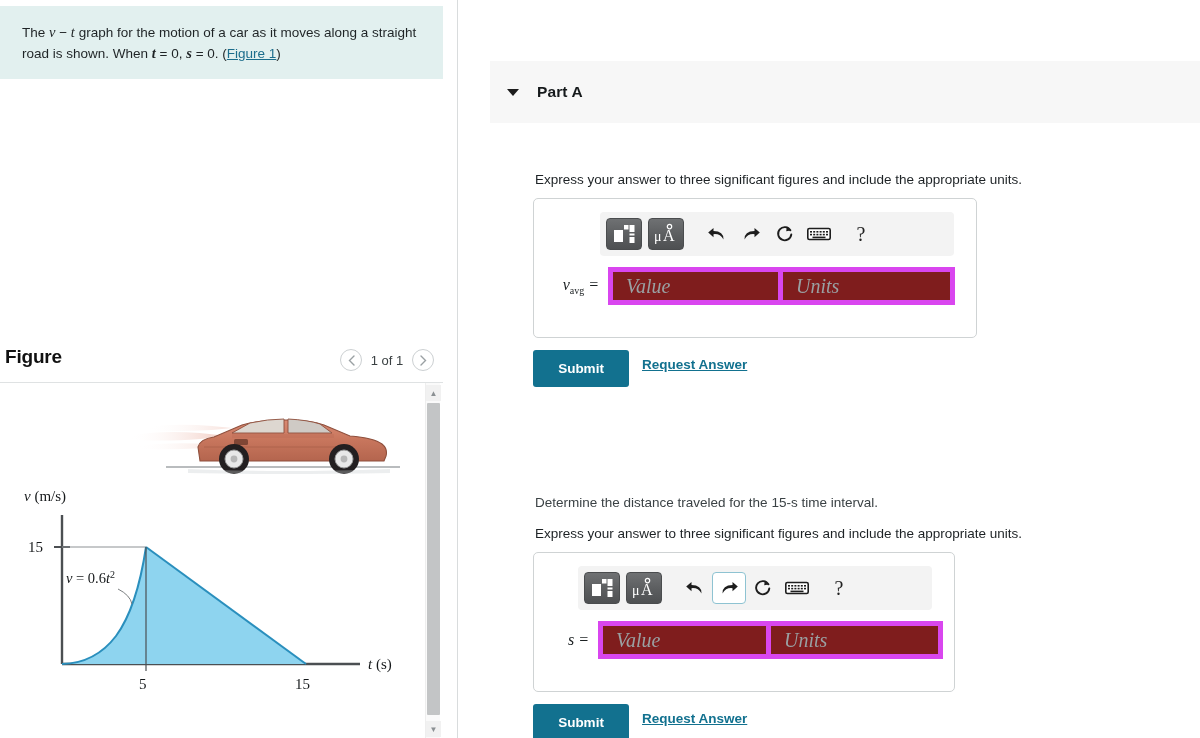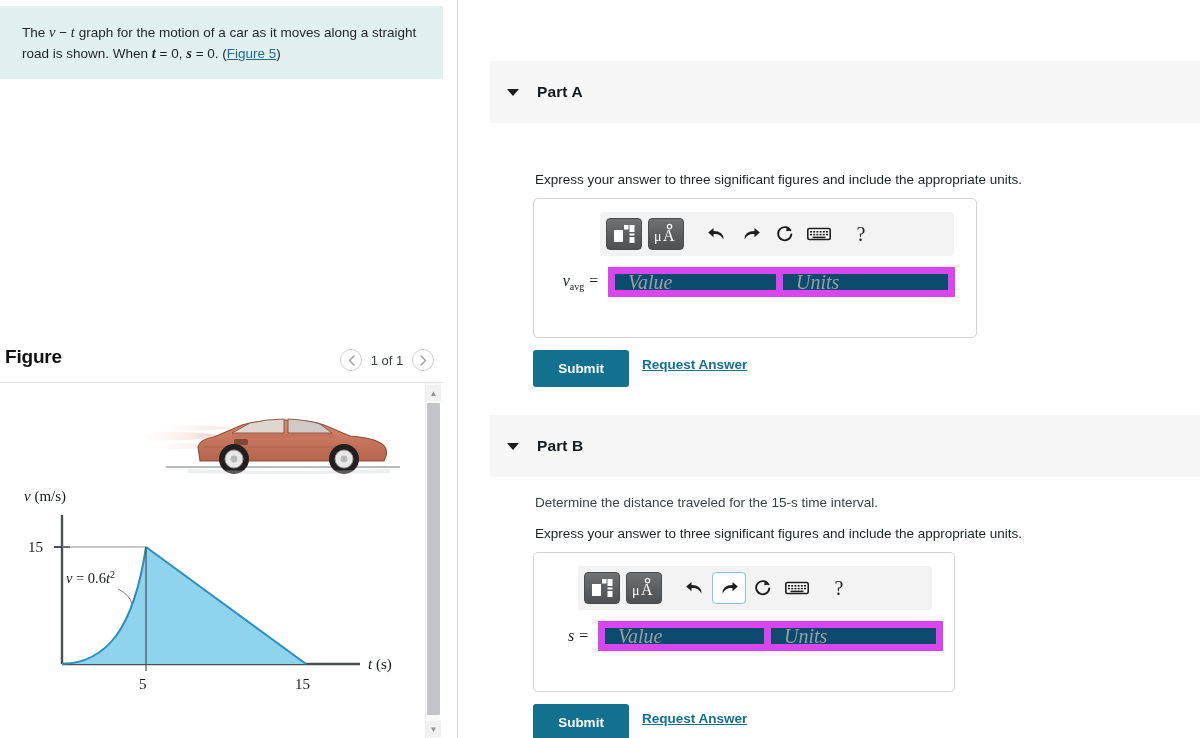--- a/index.html
+++ b/index.html
@@ -144,22 +144,22 @@
   .qmark { font-size: 20px; color: #222; font-family: "Liberation Serif", serif; }
 
   .field-row { position: absolute; display: flex; align-items: center; }
   .var-label {
     font-family: "Liberation Serif", serif;
     font-style: italic; font-size: 16px; color: #1c2123;
     text-align: right; padding-right: 9px;
   }
   .var-label sub { font-size: 10px; font-style: normal; font-family: "Liberation Serif", serif; }
   .inp {
-    height: 30px; border: 7px solid #d946ef;
-    background: #0c4a6e; display: flex; align-items: center;
+    height: 38px; border: 5px solid #d946ef;
+    background: #7f1d1d; display: flex; align-items: center;
     padding-left: 13px;
     font-family: "Liberation Serif", serif;
     font-style: italic; font-size: 20px; color: #9aa0a2;
   }
   .inp.right { border-left: none; }
 
   .submit-btn {
     position: absolute;
     width: 96px; height: 37px;
     background: #12718f; color: #fff;
@@ -176,21 +176,21 @@
 </style>
 </head>
 <body>
 
 <div class="page">
 
   <div class="left-panel">
 
     <div class="problem-box">
       <div class="problem-text">
-        <span>The </span><i>v</i><span> − </span><i>t</i><span> graph for the motion of a car as it moves along a straight road is shown. When </span><b class="var">t</b><span> = 0, </span><b class="var">s</b><span> = 0. </span><span>(</span><span class="fig-link">Figure 5</span><span>)</span>
+        <span>The </span><i>v</i><span> − </span><i>t</i><span> graph for the motion of a car as it moves along a straight road is shown. When </span><b class="var">t</b><span> = 0, </span><b class="var">s</b><span> = 0. </span><span>(</span><span class="fig-link">Figure 1</span><span>)</span>
       </div>
     </div>
 
     <div class="figure-header">
       <div class="figure-title">Figure</div>
       <div class="fig-nav">
         <div class="nav-circle">
           <svg width="7" height="11" viewBox="0 0 7 11">
             <path d="M6 1 L1.5 5.5 L6 10" stroke="#9aa0a3" stroke-width="1.4" fill="none" stroke-linecap="round"></path>
           </svg>
@@ -369,24 +369,20 @@
         </div>
         <div class="inp right" style="width:172px;">
           <span>Units</span>
         </div>
       </div>
     </div>
 
     <button class="submit-btn" style="left:74px; top:350px;">Submit</button>
     <div class="req-answer" style="left:183px; top:357px;">Request Answer</div>
 
-    <div class="part-header" style="top:415px;">
-      <div class="caret"></div>
-      <div class="part-title">Part B</div>
-    </div>
 
     <div class="q-text" style="top:495px;">Determine the distance traveled for the 15-s time interval.</div>
     <div class="q-bold" style="top:526px;">Express your answer to three significant figures and include the appropriate units.</div>
 
     <div class="answer-box" style="left:74px; top:552px; width:422px; height:140px;">
       <div class="tool-strip" style="left:44px; top:13px; width:354px;">
         <div class="tool-btn-dark" style="margin-left:6px;">
           <svg width="22" height="20" viewBox="0 0 22 20">
             <rect x="1" y="6" width="9" height="12" fill="#ffffff"></rect>
             <rect x="11" y="1" width="4.5" height="4.5" fill="#ffffff"></rect>

